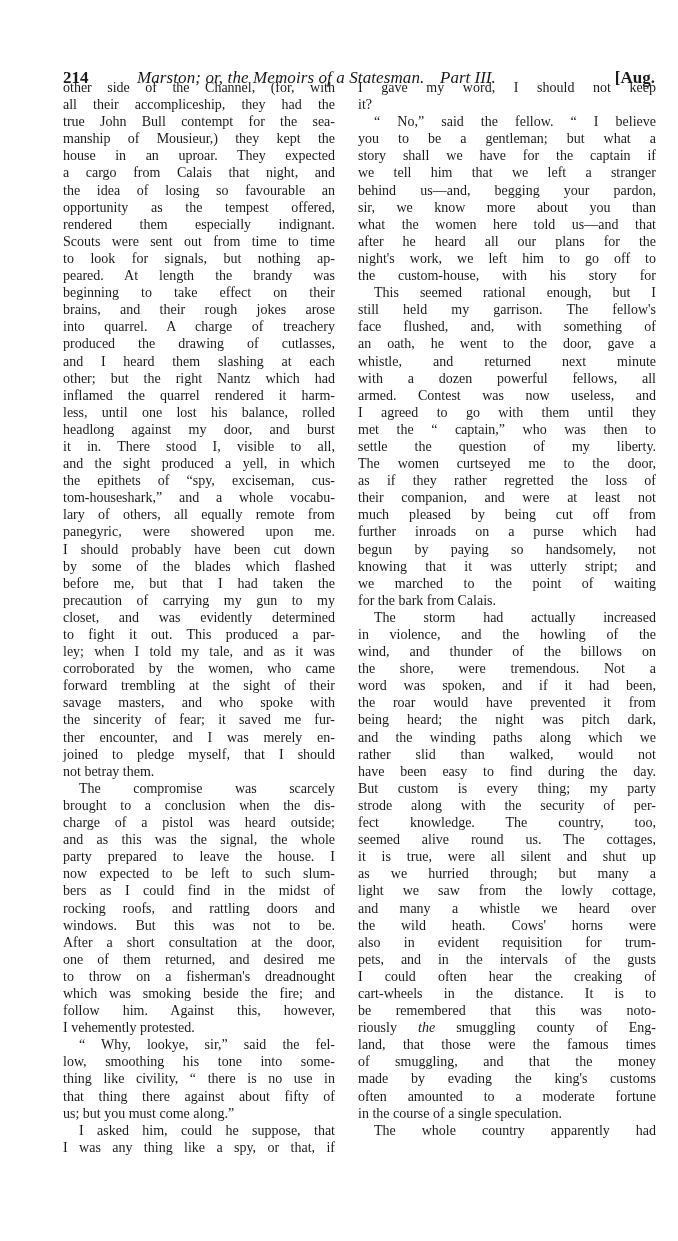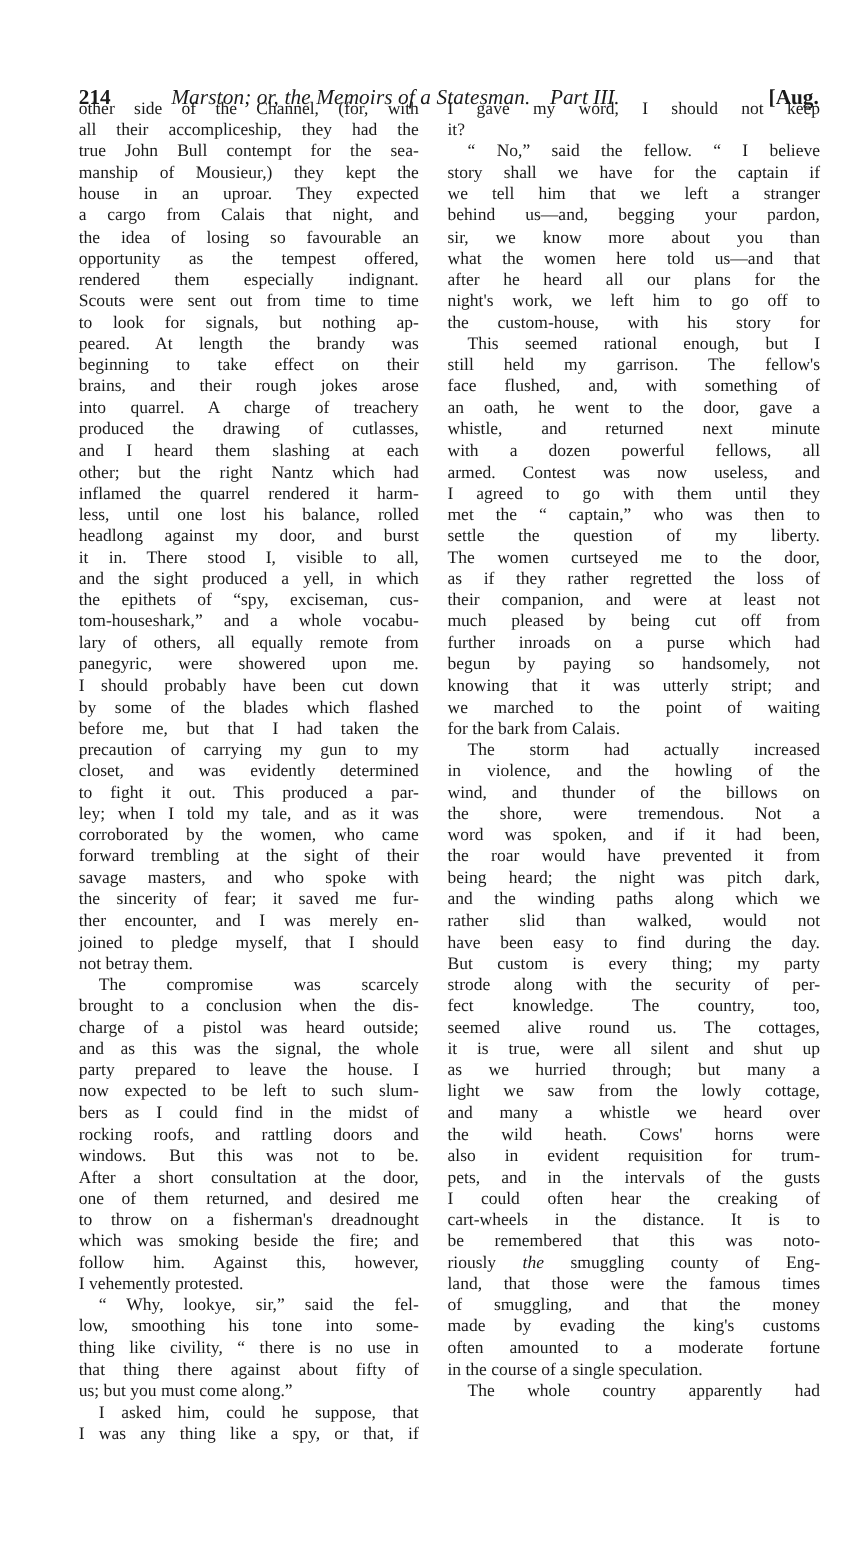--- a/index.html
+++ b/index.html
@@ -90,20 +90,21 @@
     <span class="line">thing like civility, “ there is no use in</span>
     <span class="line">that thing there against about fifty of</span>
     <span class="line last">us; but you must come along.”</span>
     <span class="line indent">I asked him, could he suppose, that</span>
     <span class="line">I was any thing like a spy, or that, if</span>
   </div>
 <div class="col right" id="col-right">
     <span class="line">I gave my word, I should not keep</span>
     <span class="line last">it?</span>
     <span class="line indent">“ No,” said the fellow.  “ I believe</span>
+    <span class="line">you to be a gentleman; but what a</span>
     <span class="line">story shall we have for the captain if</span>
     <span class="line">we tell him that we left a stranger</span>
     <span class="line">behind us—and, begging your pardon,</span>
     <span class="line">sir, we know more about you than</span>
     <span class="line">what the women here told us—and that</span>
     <span class="line">after he heard all our plans for the</span>
     <span class="line">night's work, we left him to go off to</span>
     <span class="line">the custom-house, with his story for</span>
     <span class="line indent">This seemed rational enough, but I</span>
     <span class="line">still held my garrison.  The fellow's</span>

